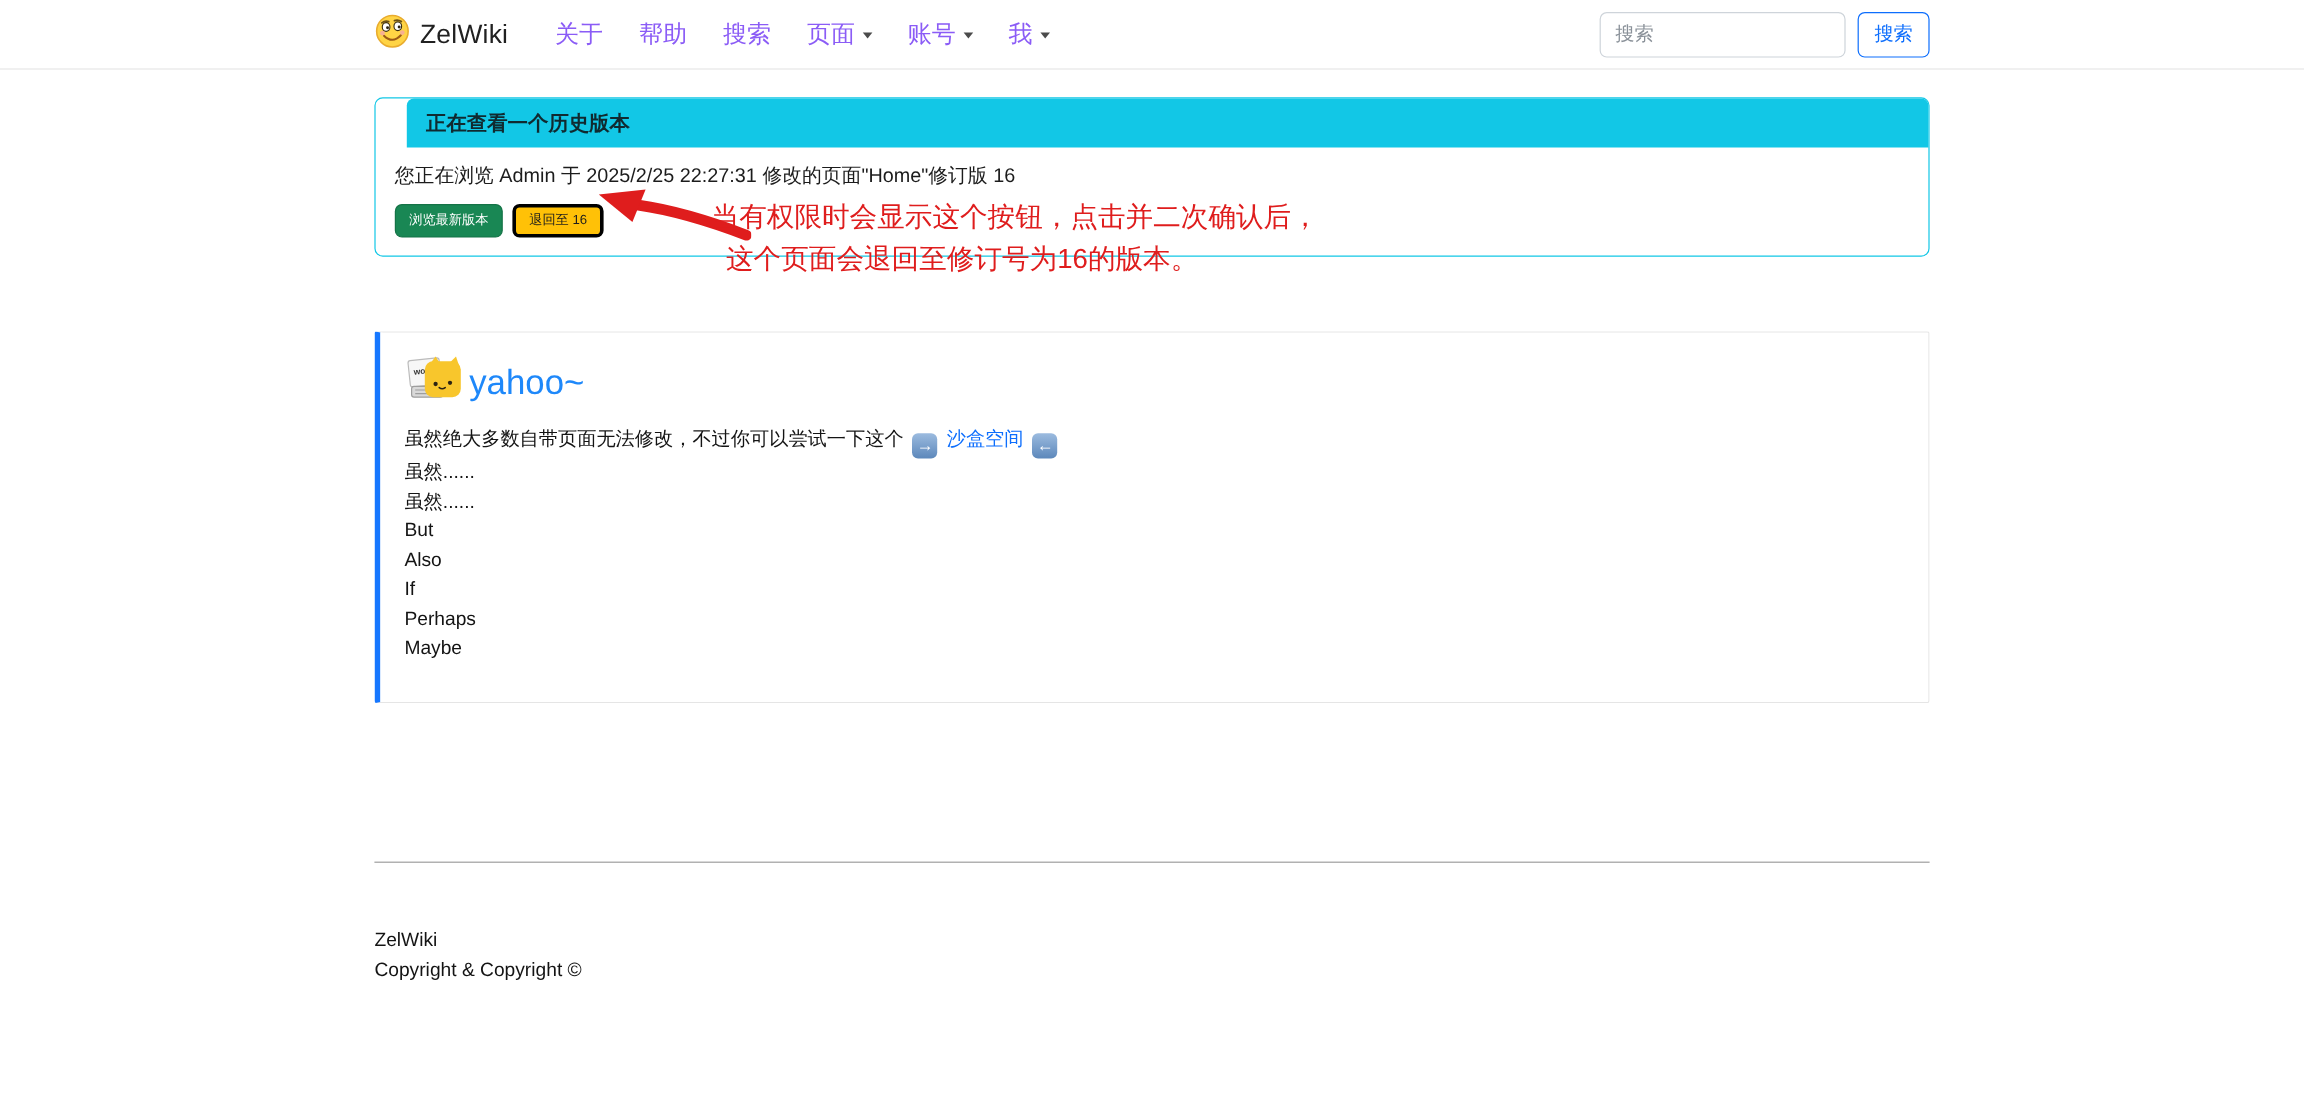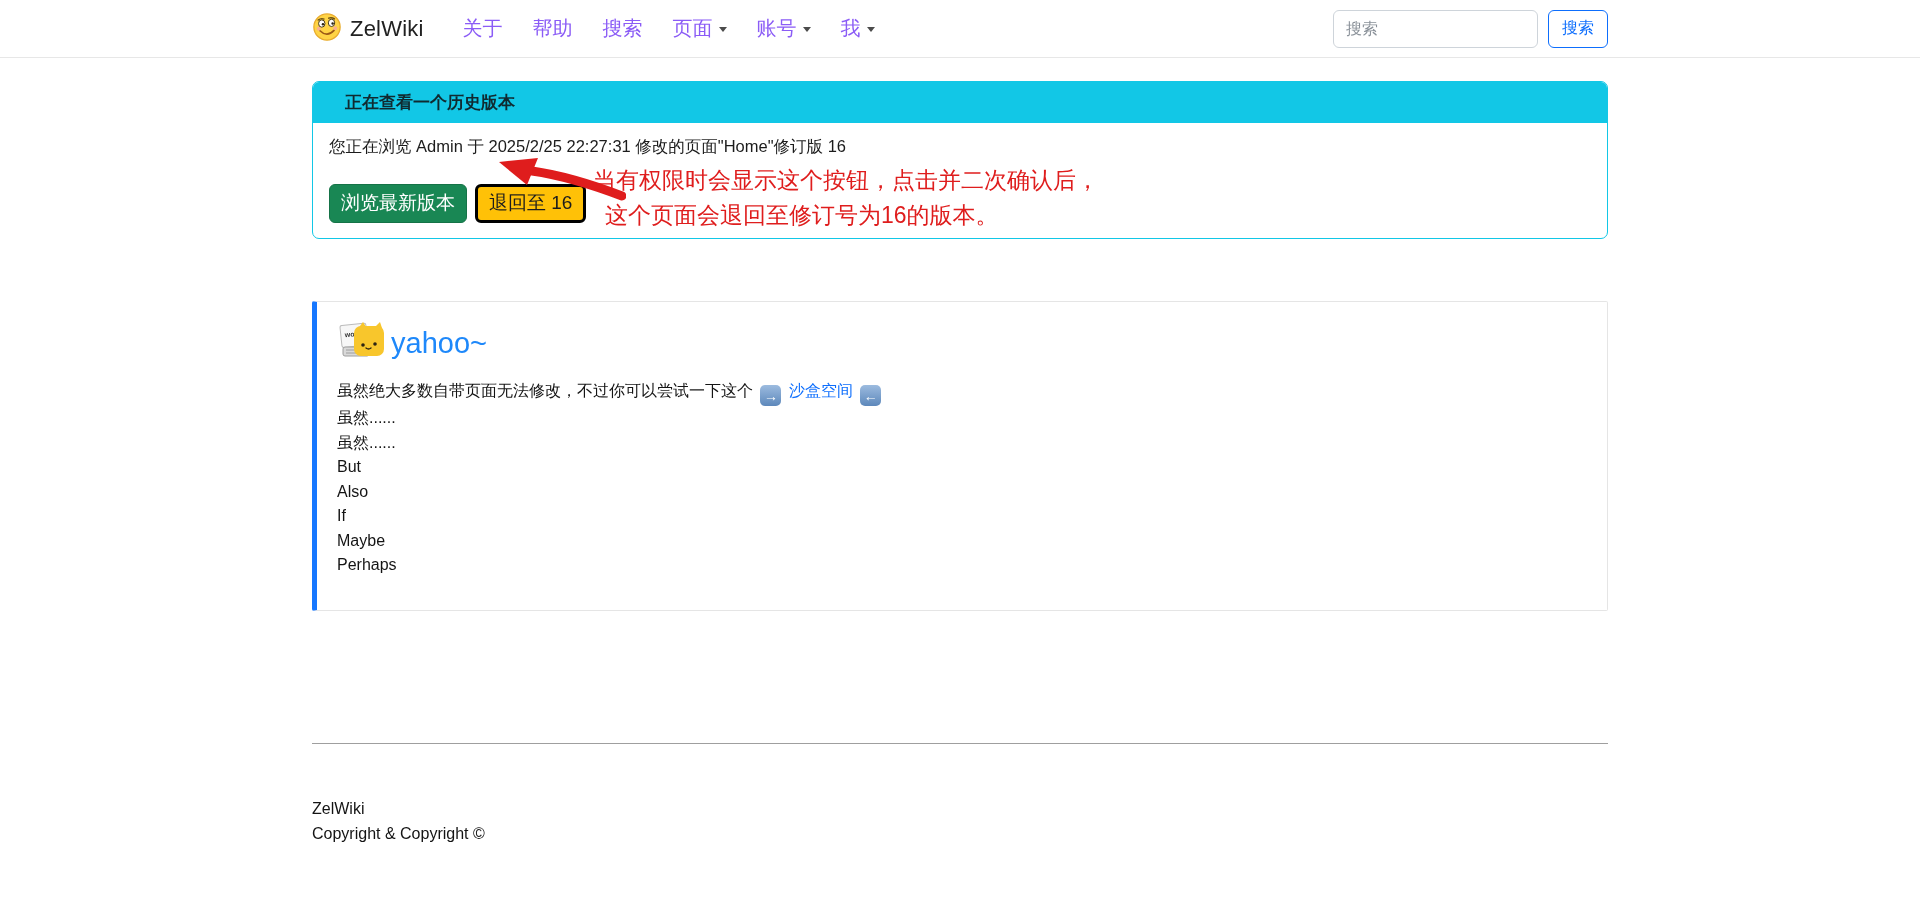--- a/index.html
+++ b/index.html
@@ -17,25 +17,25 @@
   .nav-search { display:flex; align-items:center; gap:10px; }
   .search-input { width:205px; height:38px; border:1px solid #ced4da; border-radius:6px; padding:0 12px; font-size:16px; color:#212529; outline:none; font-family:inherit; }
   .search-input::placeholder { color:#8a9199; }
   .search-btn { height:38px; padding:0 13px; font-size:16px; color:var(--link-blue,#0d6efd); background:#fff; border:1px solid var(--link-blue,#0d6efd); border-radius:6px; cursor:pointer; font-family:inherit; }
 
   .container { width:1296px; margin:0 auto; }
 
   
   .anno-wrap { position:relative; margin-top:23px; }
   .alert-box { border:1px solid var(--alert-cyan,#12c7e6); border-radius:7px; background:#fff; overflow:visible; }
-  .alert-head { background:var(--alert-cyan,#12c7e6); color:#102a30; font-weight:700; font-size:17px; padding:9px 32px; border-radius:6px 6px 0 0; }
+  .alert-head { background:var(--alert-cyan,#12c7e6); color:#102a30; font-weight:700; font-size:17px; padding:9px 16px; border-radius:6px 6px 0 0;margin-left:26px; }
   .alert-body { padding:13px 16px 15px 16px; }
-  .alert-msg { font-size:16.5px; color:#1c1c1c; margin-bottom:26px; }
+  .alert-msg { font-size:16.5px; color:#1c1c1c; margin-bottom:12px; }
   .btn-row { display:flex; gap:8px; }
-  .btn { font-size:19px; padding:4px 11px; border-radius:6px; cursor:pointer; font-family:inherit; line-height:1.3;text-align:right; }
+  .btn { font-size:11px; padding:4px 11px; border-radius:6px; cursor:pointer; font-family:inherit; line-height:1.3;text-align:right; }
   .btn-green { background:var(--btn-green,#198754); border:1px solid #157347; color:#fff; }
   .btn-yellow { background:var(--btn-yellow,#ffc107); border:3px solid #000000; color:#1d1d1d; }
 
   
   .anno-line { position:absolute; color:var(--anno-red,#df1d1d); font-size:23px; white-space:nowrap; font-weight:400; }
   .anno-line1 { left:281px; top:84px; }
   .anno-line2 { left:293px; top:119px; }
   .anno-arrow { position:absolute; left:184px; top:74px; width:130px; height:46px; }
 
   
@@ -162,22 +162,22 @@
         <span class="emoji-arrow">→</span>
         <a class="sandbox-link">沙盒空间</a>
         <span class="emoji-arrow">←</span>
       </p>
 
       <div class="pline">虽然......</div>
       <div class="pline">虽然......</div>
       <div class="pline">But</div>
       <div class="pline">Also</div>
       <div class="pline">If</div>
+      <div class="pline">Perhaps</div>
       <div class="pline">Maybe</div>
-      <div class="pline">Perhaps</div>
     </div>
 
     <hr class="footer-hr">
     <div class="footer">
       <div>ZelWiki</div>
       <div>Copyright &amp; Copyright ©</div>
     </div>
 
   </div>
 </div>

